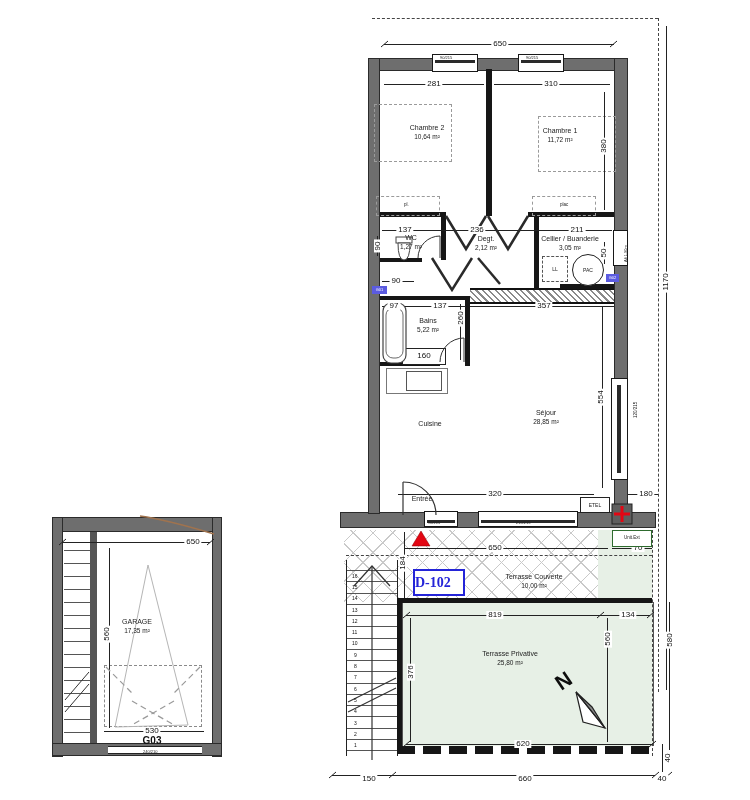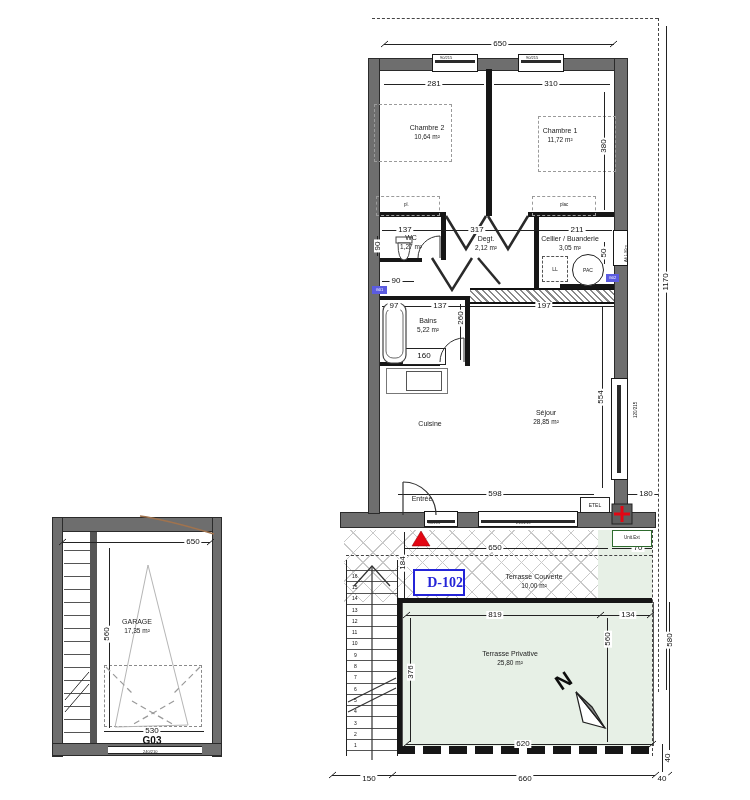--- a/index.html
+++ b/index.html
@@ -21,21 +21,21 @@
   .win{position:absolute;background:#fff;border:1.5px solid #181818;box-sizing:border-box;z-index:2;}
   .win i{position:absolute;left:2px;right:2px;top:30%;height:3px;background:#2a2a2a;}
   .dashbox{position:absolute;border:1.2px dashed #9a9a9a;box-sizing:border-box;z-index:2;}
   .tag{position:absolute;background:#5b5be0;color:#fff;font-size:4px;display:flex;align-items:center;justify-content:center;z-index:4;line-height:1;}
   .whitegap{position:absolute;background:#fff;z-index:2;}
   .hatch{position:absolute;background-color:#fff;background-image:repeating-linear-gradient(45deg,transparent 0 13px,#c9c9c9 13px 14px),repeating-linear-gradient(-45deg,transparent 0 13px,#c9c9c9 13px 14px);z-index:0;}
   .green{position:absolute;background:#e7f0e6;z-index:0;}
   .stairs{position:absolute;background:repeating-linear-gradient(to bottom,transparent 0 10.2px,#555 10.2px 11.25px);border-left:1.5px solid #222;border-right:1.5px solid #222;box-sizing:border-box;z-index:1;}
   .gstairs{position:absolute;background:repeating-linear-gradient(to bottom,transparent 0 12px,#555 12px 13px);z-index:1;}
   .stairnum{position:absolute;font-size:5px;color:#111;z-index:4;line-height:1;}
-  .unitbox{position:absolute;border:2px solid #2424d8;color:#2424d8;font-family:"Liberation Serif",serif;font-weight:bold;font-size:14px;display:flex;align-items:center;justify-content:flex-end;background:#fff;z-index:5;}
+  .unitbox{position:absolute;border:2px solid #2424d8;color:#2424d8;font-family:"Liberation Serif",serif;font-weight:bold;font-size:14px;display:flex;align-items:center;justify-content:flex-start;background:#fff;z-index:5;}
   .uext{position:absolute;border:1.5px solid #2e6b2e;background:#fff;font-size:4.5px;color:#222;display:flex;align-items:center;justify-content:center;z-index:5;line-height:1;}
   .equip{position:absolute;border:1.2px solid #222;background:#fff;font-size:5px;color:#222;display:flex;align-items:center;justify-content:center;box-sizing:border-box;z-index:3;line-height:1;}
   .equip.dash{border-style:dashed;border-color:#555;}
   .pac{position:absolute;border:1.2px solid #222;border-radius:50%;background:#fff;font-size:5px;color:#222;display:flex;align-items:center;justify-content:center;z-index:3;line-height:1;}
   svg.lines{position:absolute;left:0;top:0;z-index:3;pointer-events:none;}
   .north-n{position:absolute;font-weight:bold;font-size:21px;color:#0d0d0d;transform:rotate(-34deg);z-index:4;}
 </style>
 </head>
 <body>
 
@@ -126,32 +126,32 @@
   <div class="dimline" style="left:662px;top:744px;width:1px;height:28px;"></div>
   <div class="dimline" style="left:62px;top:542px;width:148px;height:1px;"></div>
   <div class="dimline" style="left:109px;top:548px;width:1px;height:180px;"></div>
   <div class="dimline" style="left:104px;top:731px;width:100px;height:1px;"></div>
 
   <span class="dim" style="left:500px;top:44px;">650</span>
   <span class="dim" style="left:434px;top:84px;text-align:center;">281</span>
   <span class="dim" style="left:551px;top:84px;">310</span>
   <span class="dim v" style="left:604px;top:146px;">380</span>
   <span class="dim" style="left:405px;top:230px;">137</span>
-  <span class="dim" style="left:477px;top:230px;">317</span>
+  <span class="dim" style="left:477px;top:230px;">236</span>
   <span class="dim" style="left:577px;top:230px;">211</span>
   <span class="dim v" style="left:378px;top:246px;">90</span>
   <span class="dim" style="left:396px;top:281px;">90</span>
   <span class="dim v" style="left:604px;top:253px;">50</span>
   <span class="dim" style="left:394px;top:306px;">97</span>
   <span class="dim" style="left:440px;top:306px;">137</span>
   <span class="dim v" style="left:461px;top:318px;">260</span>
   <span class="dim" style="left:424px;top:356px;">160</span>
-  <span class="dim" style="left:544px;top:306px;">197</span>
+  <span class="dim" style="left:544px;top:306px;">357</span>
   <span class="dim v" style="left:601px;top:397px;">554</span>
-  <span class="dim" style="left:495px;top:494px;">598</span>
+  <span class="dim" style="left:495px;top:494px;">320</span>
   <span class="dim" style="left:646px;top:494px;">180</span>
   <span class="dim v" style="left:666px;top:282px;">1170</span>
   <span class="dim" style="left:495px;top:548px;">650</span>
   <span class="dim" style="left:638px;top:548px;">70</span>
   <span class="dim v" style="left:403px;top:563px;">184</span>
   <span class="dim" style="left:495px;top:615px;">819</span>
   <span class="dim" style="left:628px;top:615px;">134</span>
   <span class="dim v" style="left:411px;top:672px;">376</span>
   <span class="dim v" style="left:608px;top:639px;">560</span>
   <span class="dim v" style="left:670px;top:640px;">580</span>

